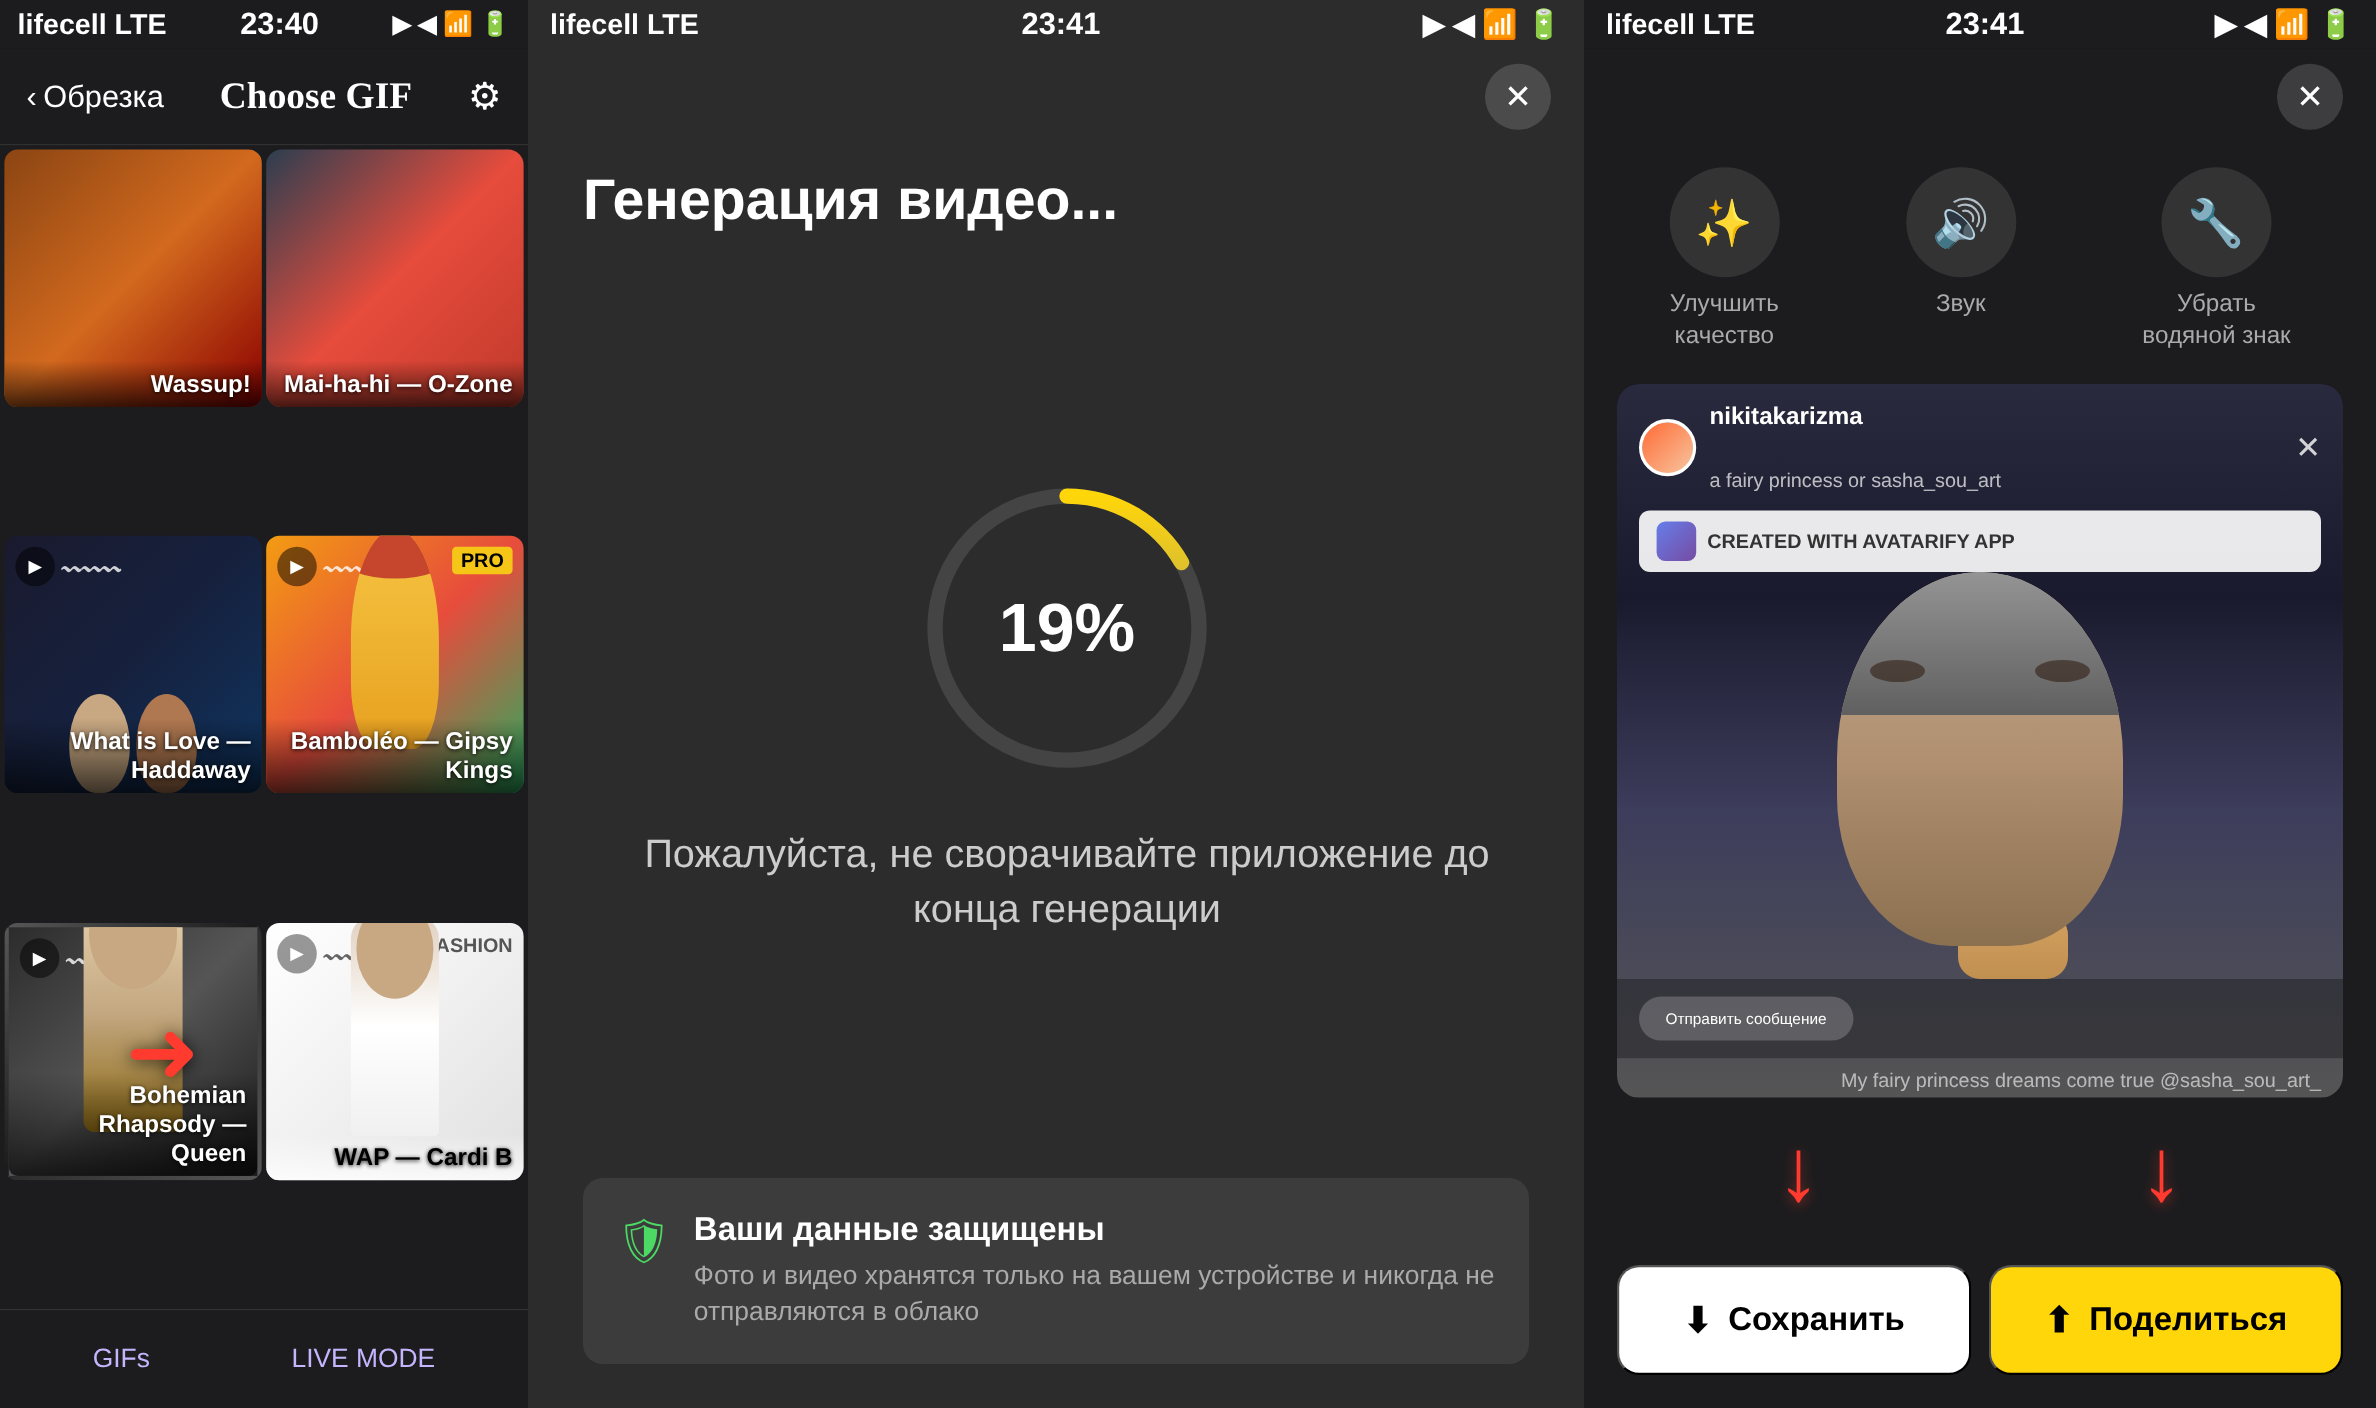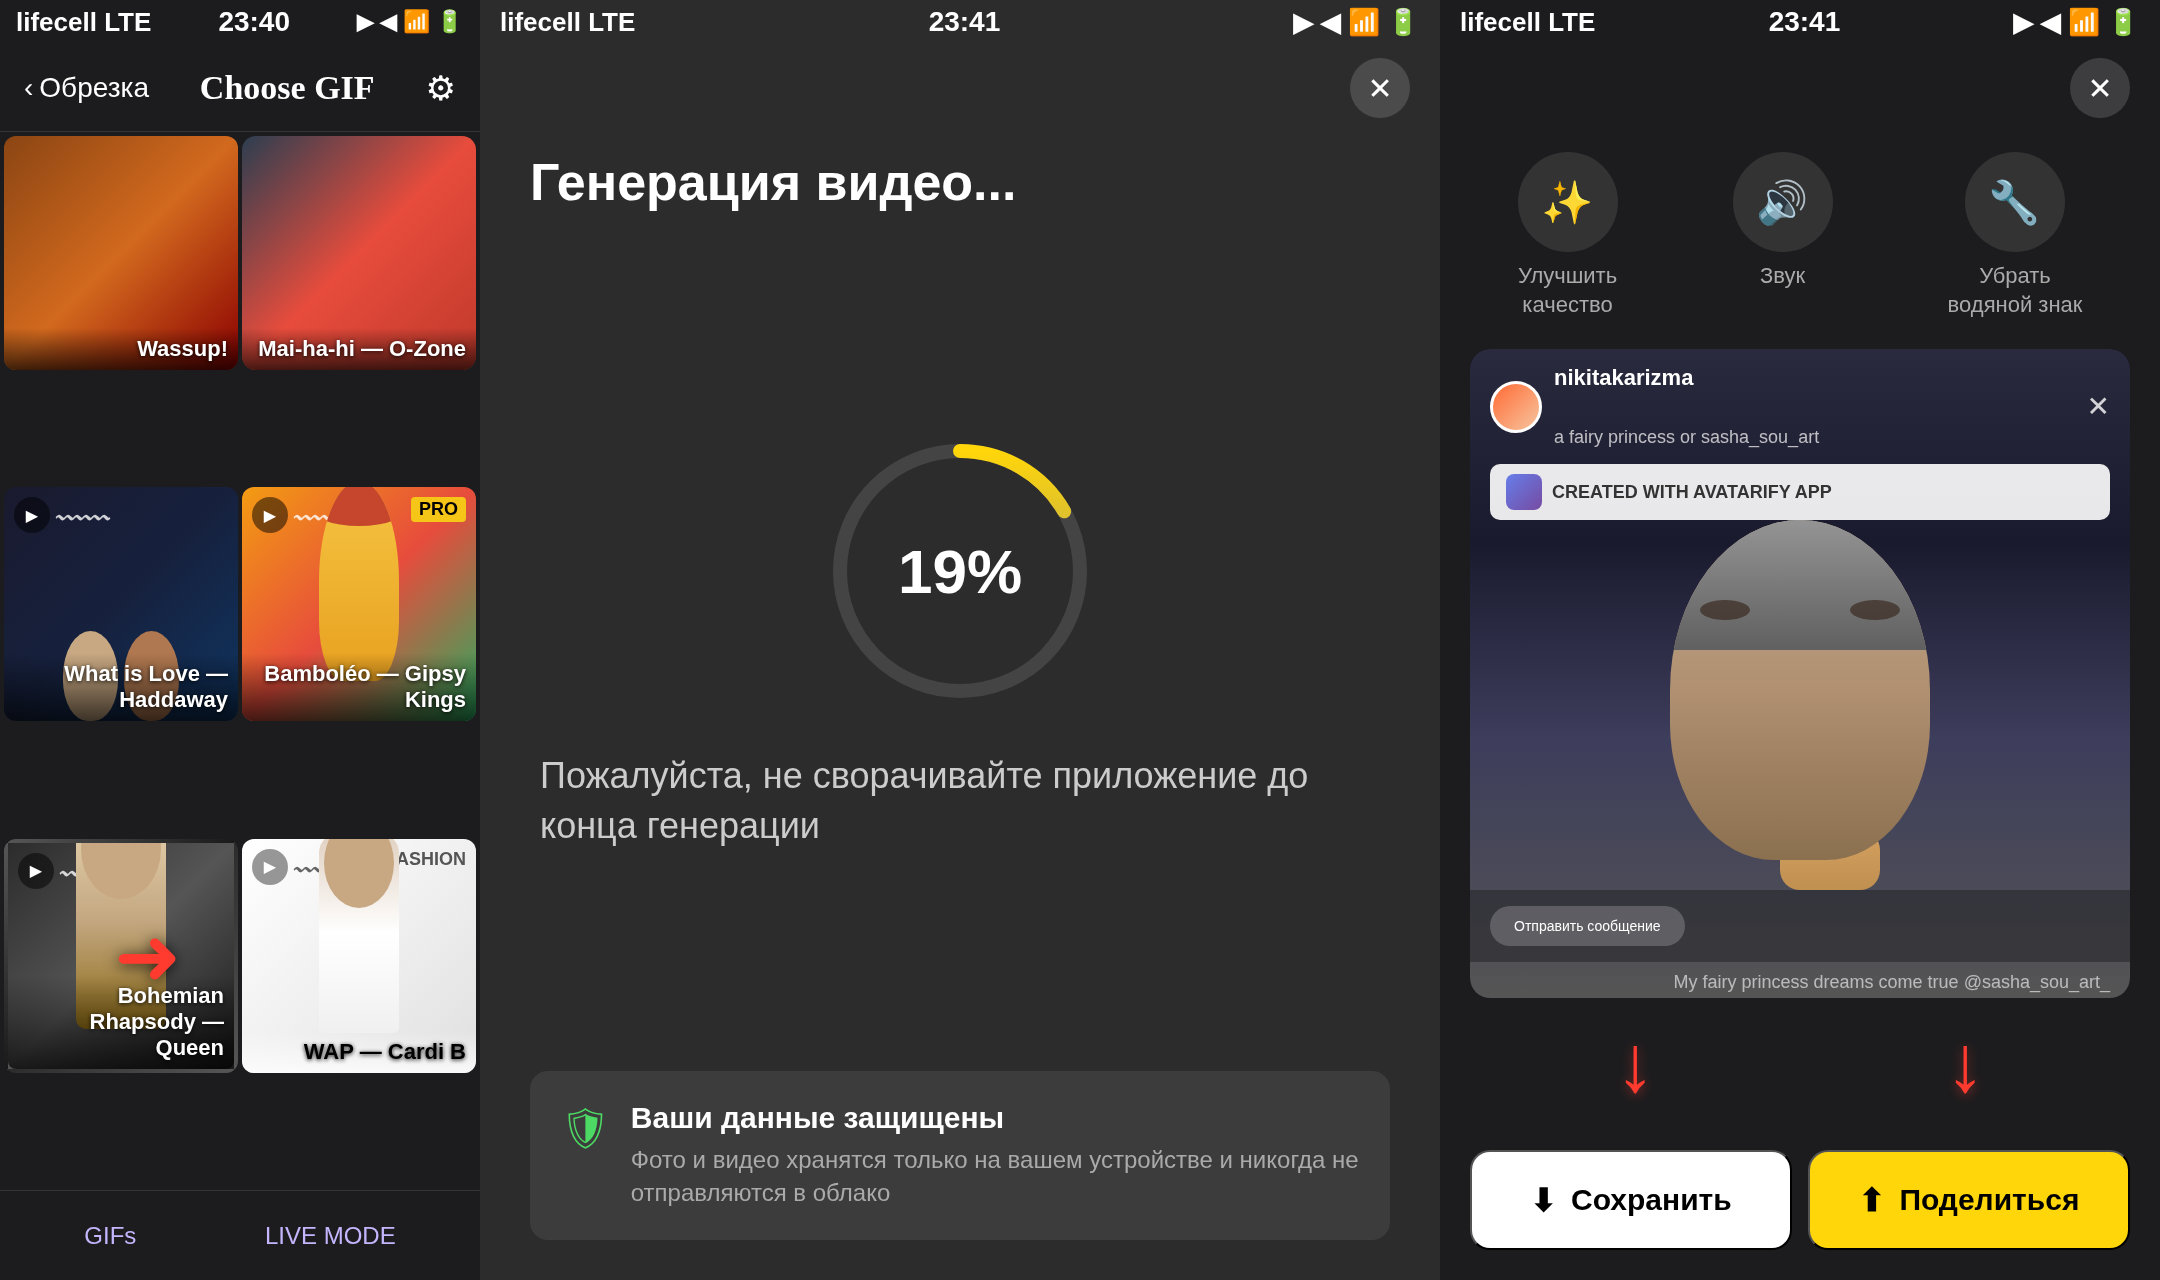--- a/index.html
+++ b/index.html
@@ -192,20 +192,21 @@
       text-align: left;
       padding: 20px 50px 40px;
     }
     .progress-container {
       display: flex;
       flex-direction: column;
       align-items: center;
       justify-content: center;
       flex: 1;
       gap: 40px;
+      padding-left: 20px;
     }
     .progress-circle-wrapper {
       position: relative;
       width: 280px;
       height: 280px;
     }
     .progress-svg {
       width: 280px;
       height: 280px;
       transform: rotate(-90deg);
@@ -227,21 +228,21 @@
       display: flex;
       align-items: center;
       justify-content: center;
       font-size: 62px;
       font-weight: 700;
       color: #fff;
     }
     .progress-subtitle {
       font-size: 36px;
       color: #ccc;
-      text-align: left;
+      text-align: center;
       line-height: 1.4;
       padding: 0 60px;
     }
     .privacy-card {
       margin: 40px 50px;
       background: rgba(255,255,255,0.08);
       border-radius: 18px;
       padding: 30px 30px;
       display: flex;
       align-items: flex-start;

